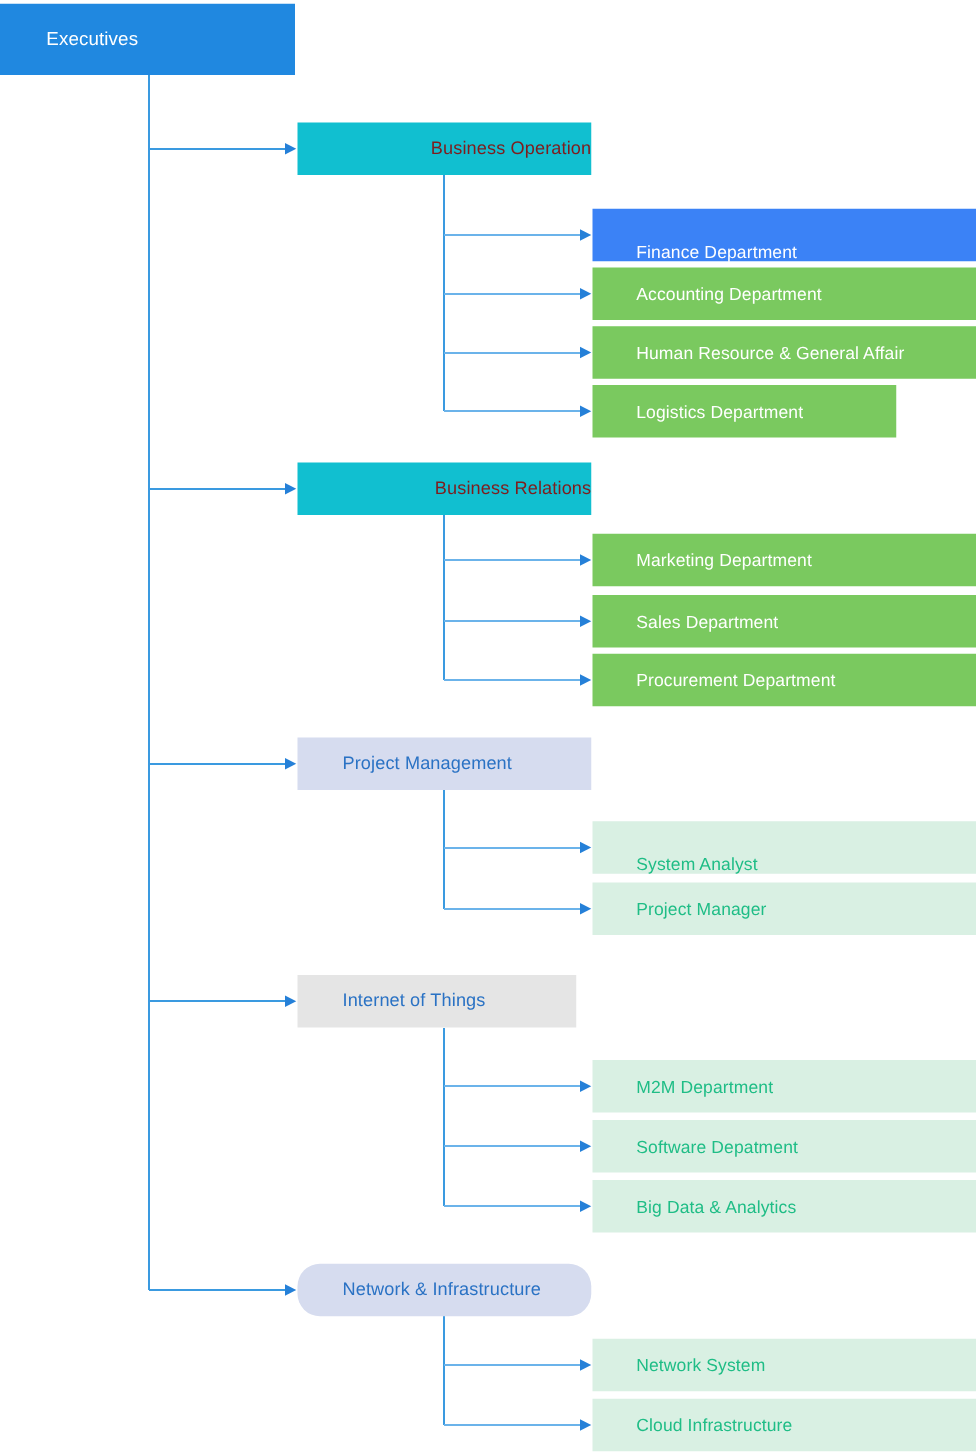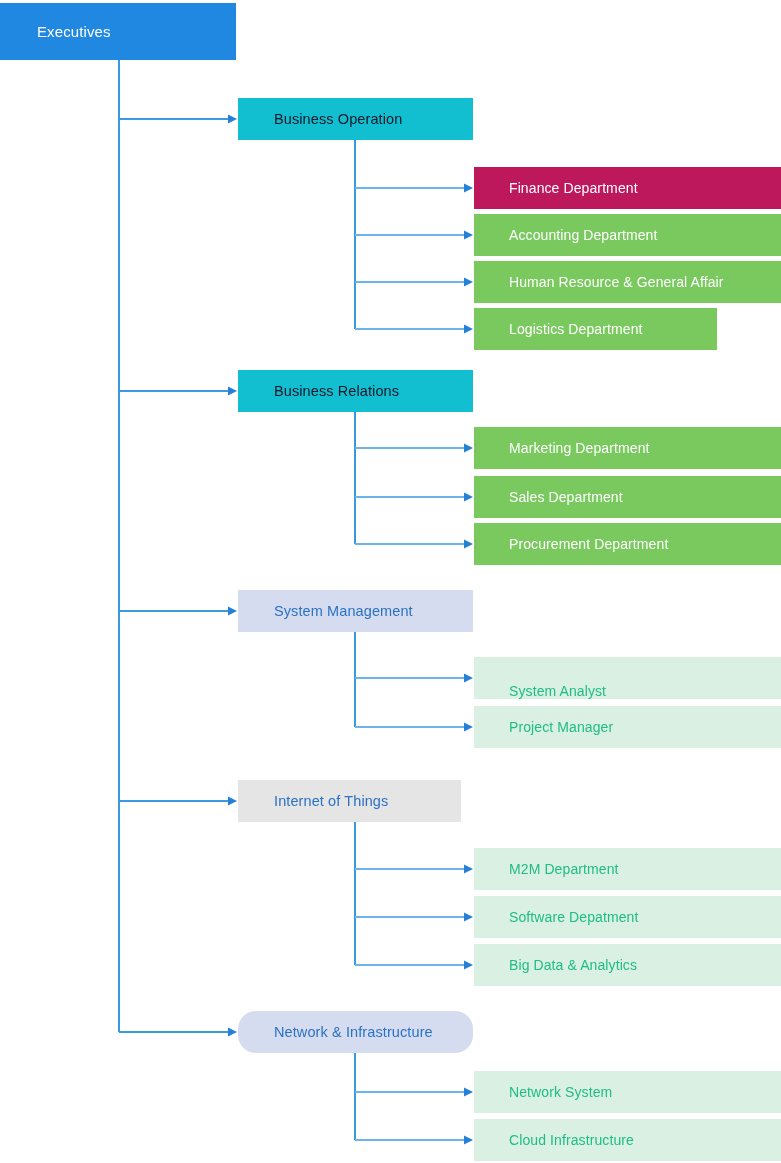--- a/index.html
+++ b/index.html
@@ -29,21 +29,21 @@
 
   .lvl1{
     font-size:15px;
     color:#ffffff;
     padding-left:37px;
   }
   .lvl2{
     font-size:14.5px;
     padding-left:36px;
   }
-  .lvl2.teal{ color:#0f172a; }
+  .lvl2.teal{ color:#7f1d1d;justify-content:flex-end; }
   .lvl2.lav { color:#2a72c4; }
 
   .lvl3{
     font-size:14px;
     padding-left:35px;
   }
   .lvl3.green{ color:#ffffff; }
   .lvl3.mint { color:#1fbd86; }
   svg.edges{position:absolute;left:0;top:0;pointer-events:none;}
 </style>
@@ -97,21 +97,21 @@
       <line x1="355" y1="1140" x2="464" y2="1140" stroke="#6bb3ea" stroke-width="1.6" shape-rendering="crispEdges"></line>
       <polygon points="464,1135.4 473,1140 464,1144.6" fill="#2580d8"></polygon>
     </svg>
   <div id="node-layer">
       <div class="node lvl1" style="left: 0px; top: 3px; width: 236px; height: 57px; background: rgb(32, 136, 224);">
         <span class="label">Executives</span>
       </div>
       <div class="node lvl2 teal" style="left: 238px; top: 98px; width: 235px; height: 42px; background: rgb(17, 191, 208);">
         <span class="label">Business Operation</span>
       </div>
-      <div class="node lvl3 green" style="left: 474px; top: 167px; width: 307px; height: 42px; background: #be185d;">
+      <div class="node lvl3 green" style="left: 474px; top: 167px; width: 307px; height: 42px; background: #3b82f6; align-items: flex-end;">
         <span class="label">Finance Department</span>
       </div>
       <div class="node lvl3 green" style="left: 474px; top: 214px; width: 307px; height: 42px; background: rgb(122, 201, 95);">
         <span class="label">Accounting Department</span>
       </div>
       <div class="node lvl3 green" style="left: 474px; top: 261px; width: 307px; height: 42px; background: rgb(122, 201, 95);">
         <span class="label">Human Resource &amp; General Affair</span>
       </div>
       <div class="node lvl3 green" style="left: 474px; top: 308px; width: 243px; height: 42px; background: rgb(122, 201, 95);">
         <span class="label">Logistics Department</span>
@@ -122,21 +122,21 @@
       <div class="node lvl3 green" style="left: 474px; top: 427px; width: 307px; height: 42px; background: rgb(122, 201, 95);">
         <span class="label">Marketing Department</span>
       </div>
       <div class="node lvl3 green" style="left: 474px; top: 476px; width: 307px; height: 42px; background: rgb(122, 201, 95);">
         <span class="label">Sales Department</span>
       </div>
       <div class="node lvl3 green" style="left: 474px; top: 523px; width: 307px; height: 42px; background: rgb(122, 201, 95); text-align: center;">
         <span class="label">Procurement Department</span>
       </div>
       <div class="node lvl2 lav" style="left: 238px; top: 590px; width: 235px; height: 42px; background: rgb(214, 220, 239);">
-        <span class="label">System Management</span>
+        <span class="label">Project Management</span>
       </div>
       <div class="node lvl3 mint" style="left: 474px; top: 657px; width: 307px; height: 42px; background: rgb(217, 240, 227); align-items: flex-end;">
         <span class="label">System Analyst</span>
       </div>
       <div class="node lvl3 mint" style="left: 474px; top: 706px; width: 307px; height: 42px; background: rgb(217, 240, 227);">
         <span class="label">Project Manager</span>
       </div>
       <div class="node lvl2 lav" style="left: 238px; top: 780px; width: 223px; height: 42px; background: #e5e5e5;">
         <span class="label">Internet of Things</span>
       </div>

